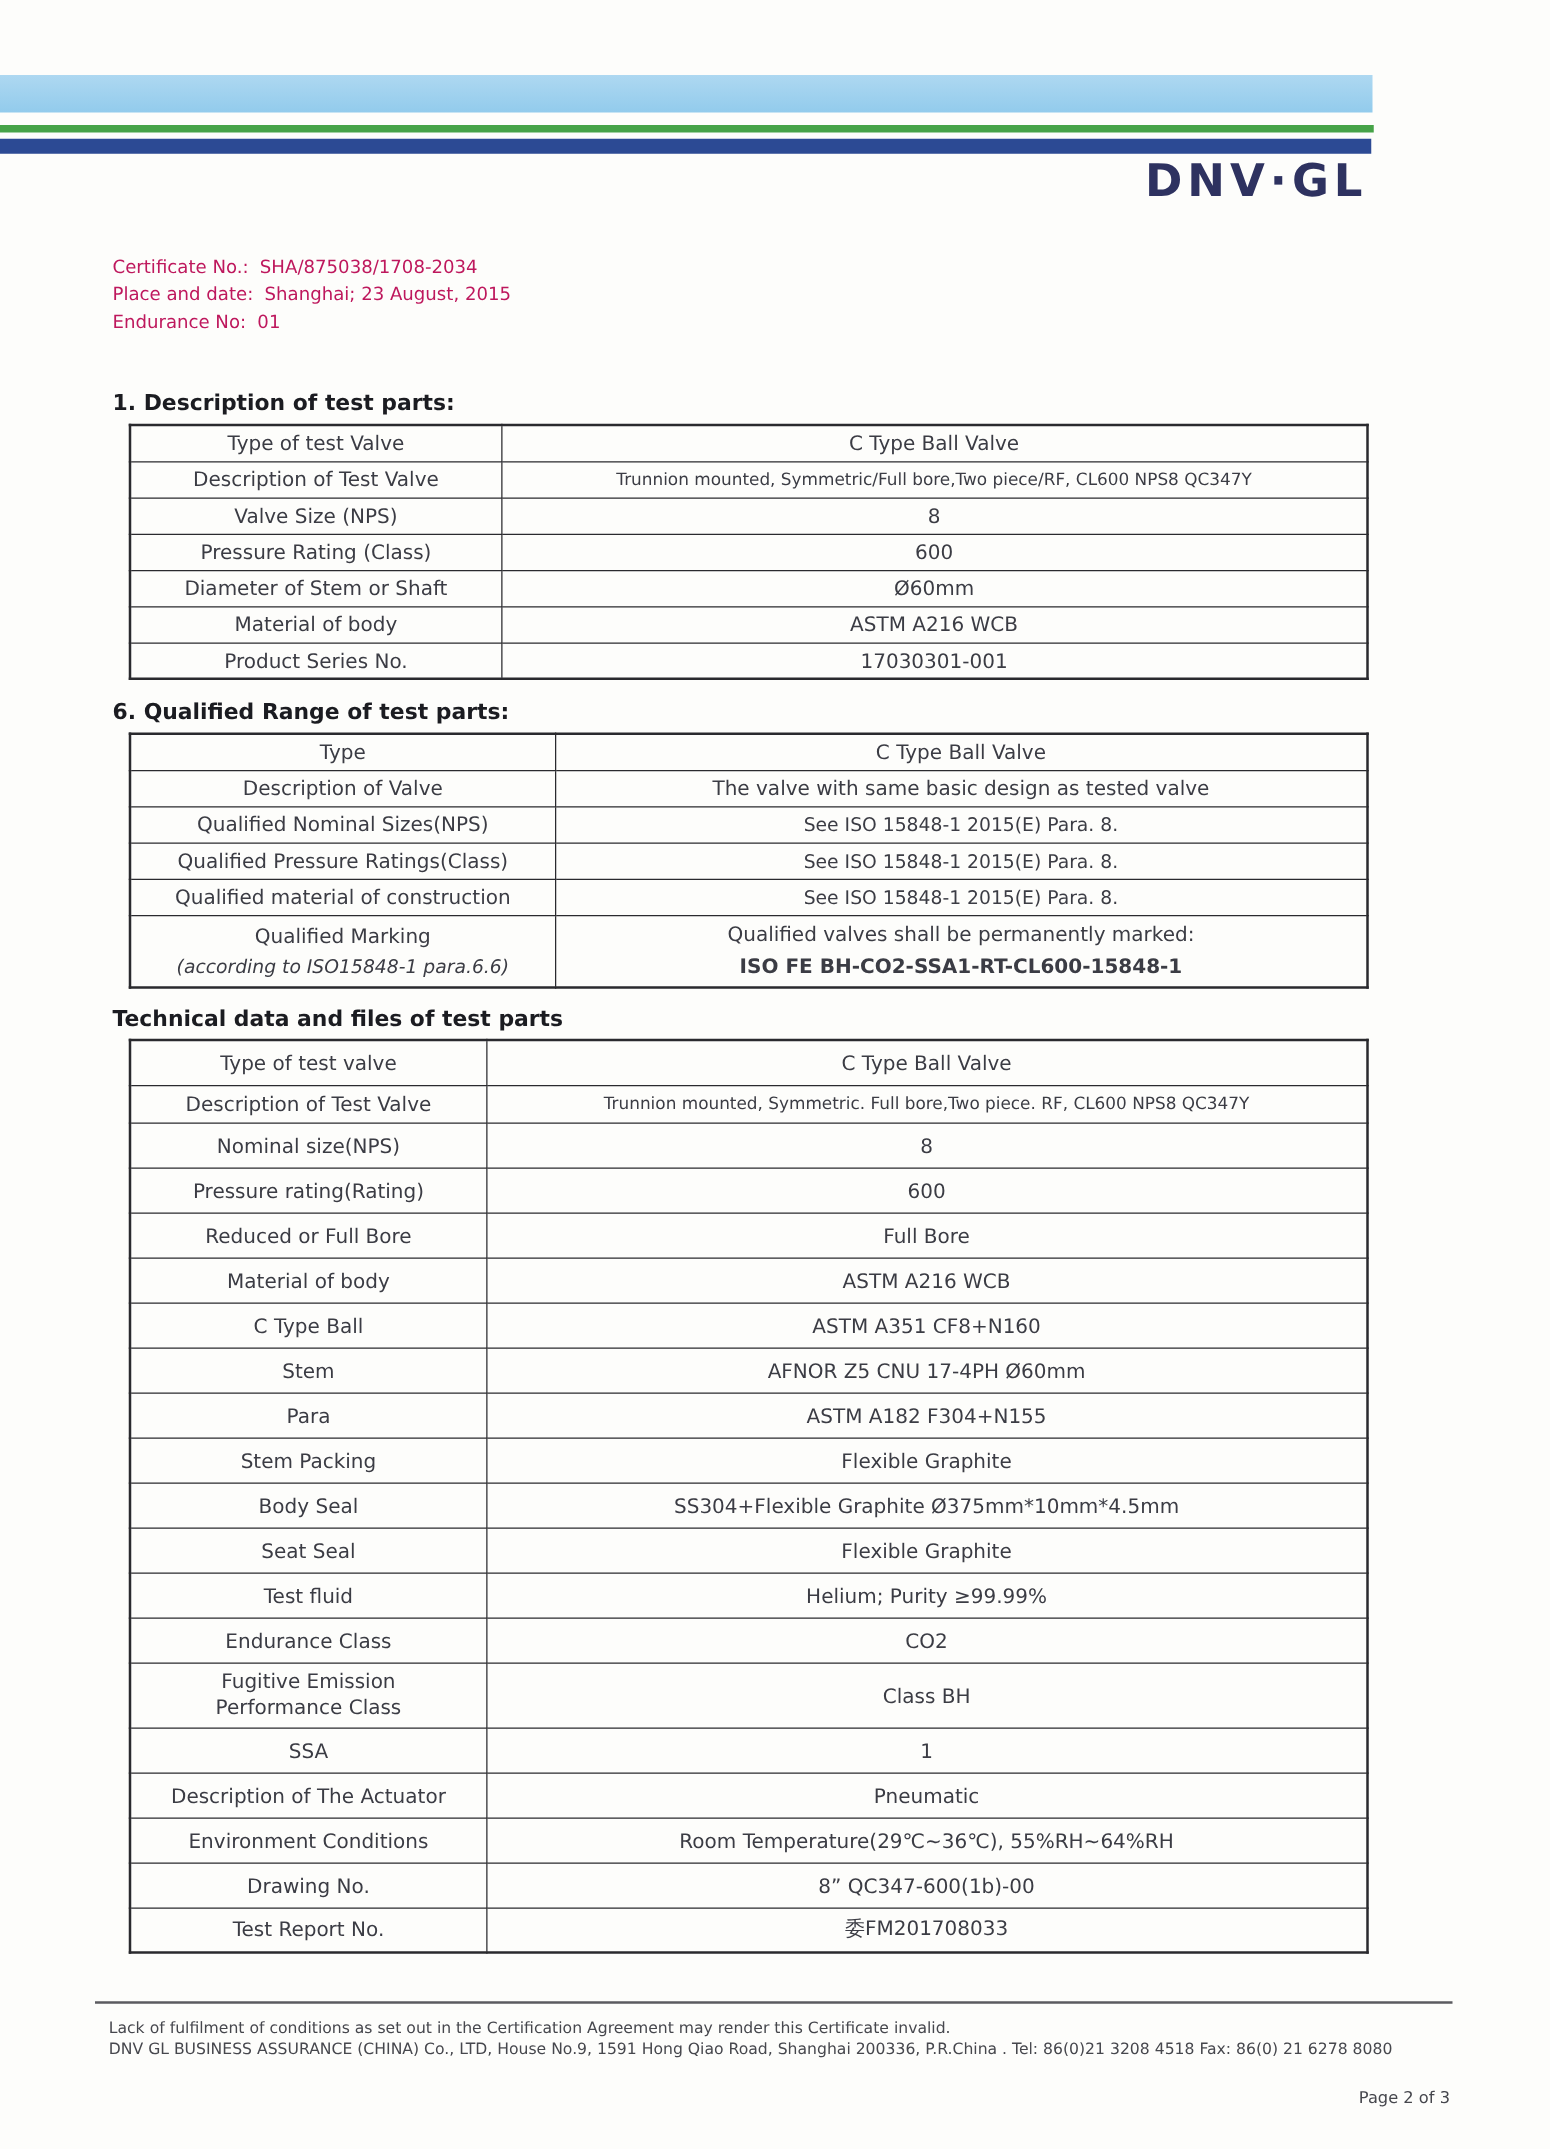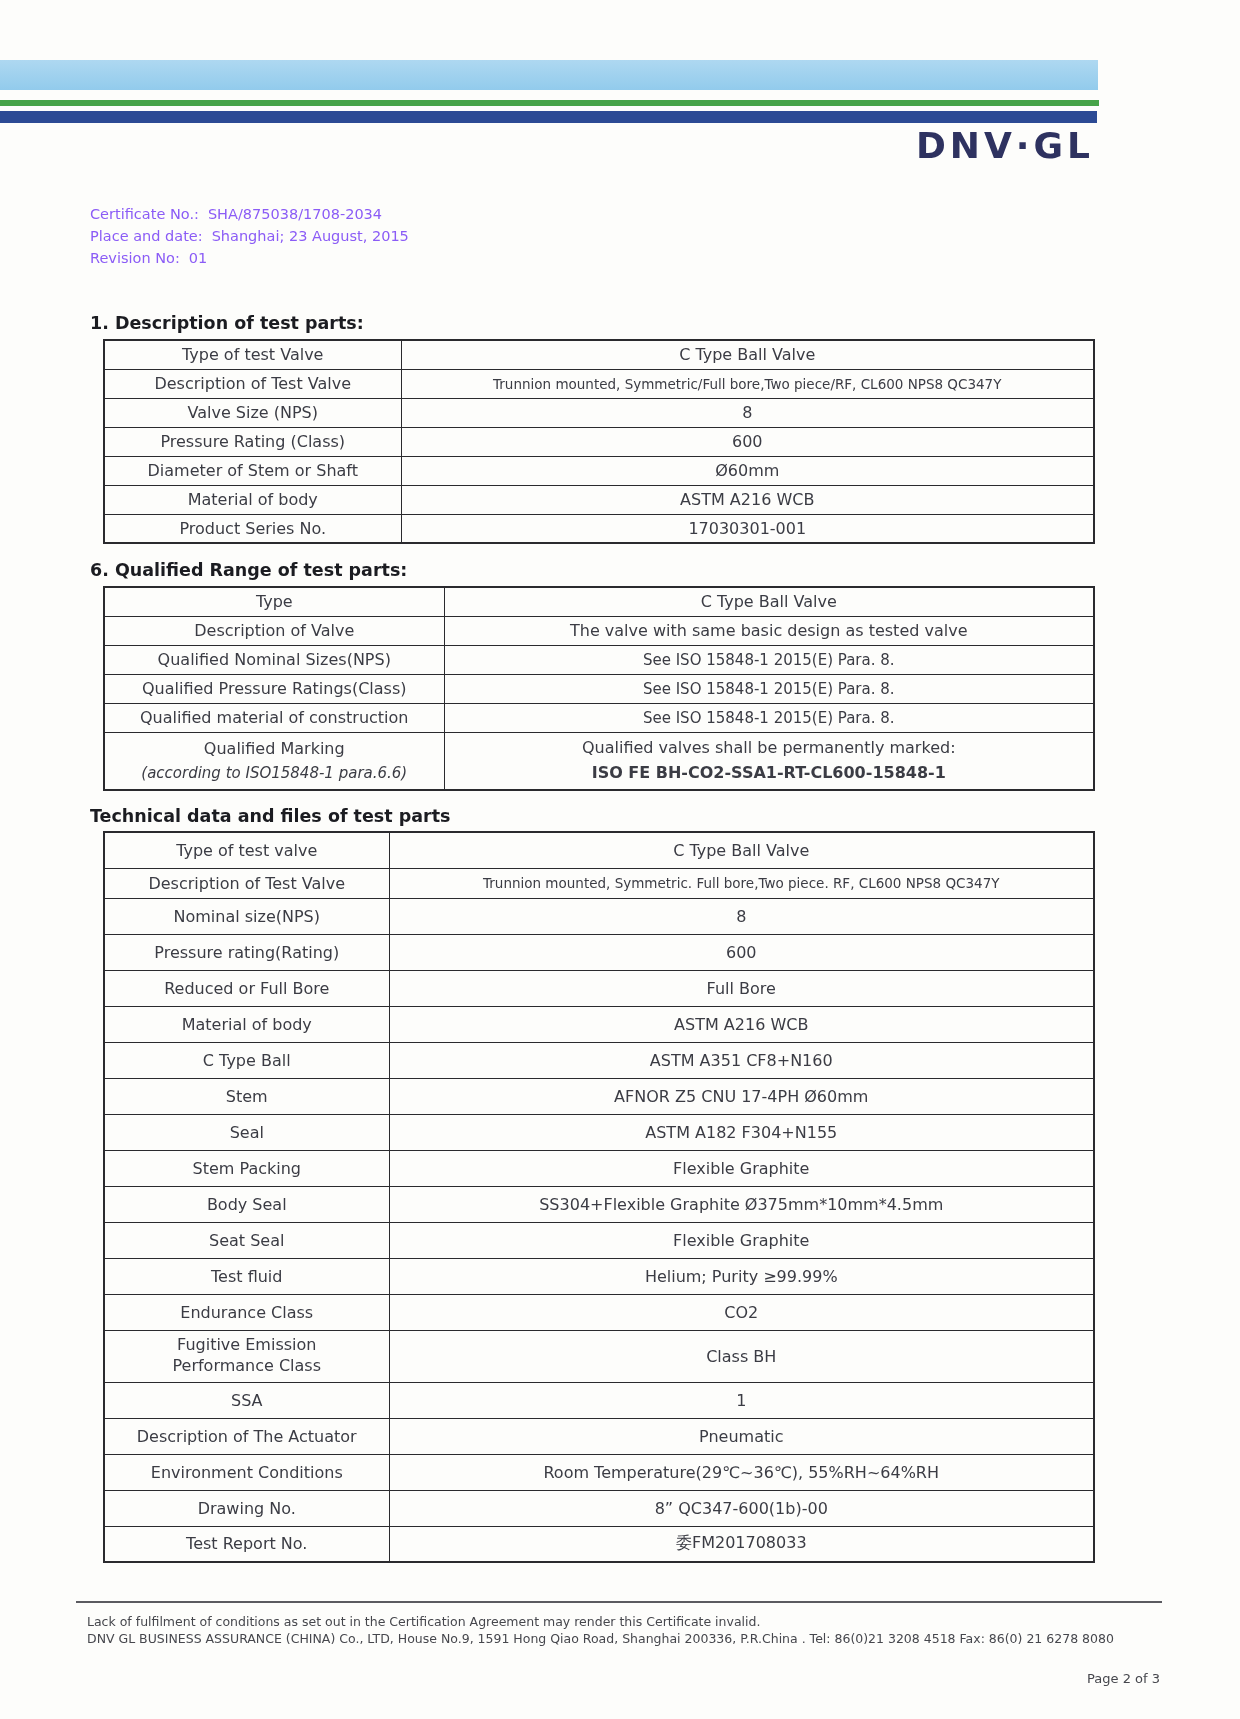--- a/index.html
+++ b/index.html
@@ -15,21 +15,21 @@
   .stripe { position:absolute; left:0; }
   .stripe-blue  { top:60px;  width:1098px; height:30px; background:linear-gradient(#aed8f1,#92cbec); }
   .stripe-green { top:100px; width:1099px; height:6px;  background:#46a348; }
   .stripe-navy  { top:111px; width:1097px; height:12px; background:#2c4a94; }
   .logo {
     position:absolute; top:126px; right:146px;
     font-size:36px; font-weight:bold; letter-spacing:4px;
     color:#2e3260; line-height:1.1;
   }
   
-  .meta { position:absolute; top:203px; left:90px; font-size:14.5px; color:#8b5cf6; line-height:22px; }
+  .meta { position:absolute; top:203px; left:90px; font-size:14.5px; color:#be185d; line-height:22px; }
   .meta .mlabel { display:inline-block; margin-right:9px; }
   
   .sec-title { position:absolute; left:90px; font-size:17.5px; font-weight:bold; color:#1b1c21; }
   .t1-title { top:313px; }
   .t2-title { top:560px; }
   .t3-title { top:806px; }
   
   table.ctable {
     position:absolute; left:103px; width:992px;
     border-collapse:collapse; table-layout:fixed;
@@ -78,21 +78,21 @@
 <div class="logo">DNV·GL</div>
 
 <div class="meta">
   <div>
     <span class="mlabel">Certificate No.:</span><span>SHA/875038/1708-2034</span>
   </div>
   <div>
     <span class="mlabel">Place and date:</span><span>Shanghai; 23 August, 2015</span>
   </div>
   <div>
-    <span class="mlabel">Revision No:</span><span>01</span>
+    <span class="mlabel">Endurance No:</span><span>01</span>
   </div>
 </div>
 
 <div class="sec-title t1-title">1. Description of test parts:</div>
 <table class="ctable t1">
   <colgroup>
       <col style="width:297px">
       <col>
     </colgroup>
   <tbody>
@@ -200,21 +200,21 @@
   </tr>
   <tr>
     <td>C Type Ball</td>
     <td>ASTM A351 CF8+N160</td>
   </tr>
   <tr>
     <td>Stem</td>
     <td>AFNOR Z5 CNU 17-4PH Ø60mm</td>
   </tr>
   <tr>
-    <td>Seal</td>
+    <td>Para</td>
     <td>ASTM A182 F304+N155</td>
   </tr>
   <tr>
     <td>Stem Packing</td>
     <td>Flexible Graphite</td>
   </tr>
   <tr>
     <td>Body Seal</td>
     <td>SS304+Flexible Graphite Ø375mm*10mm*4.5mm</td>
   </tr>

